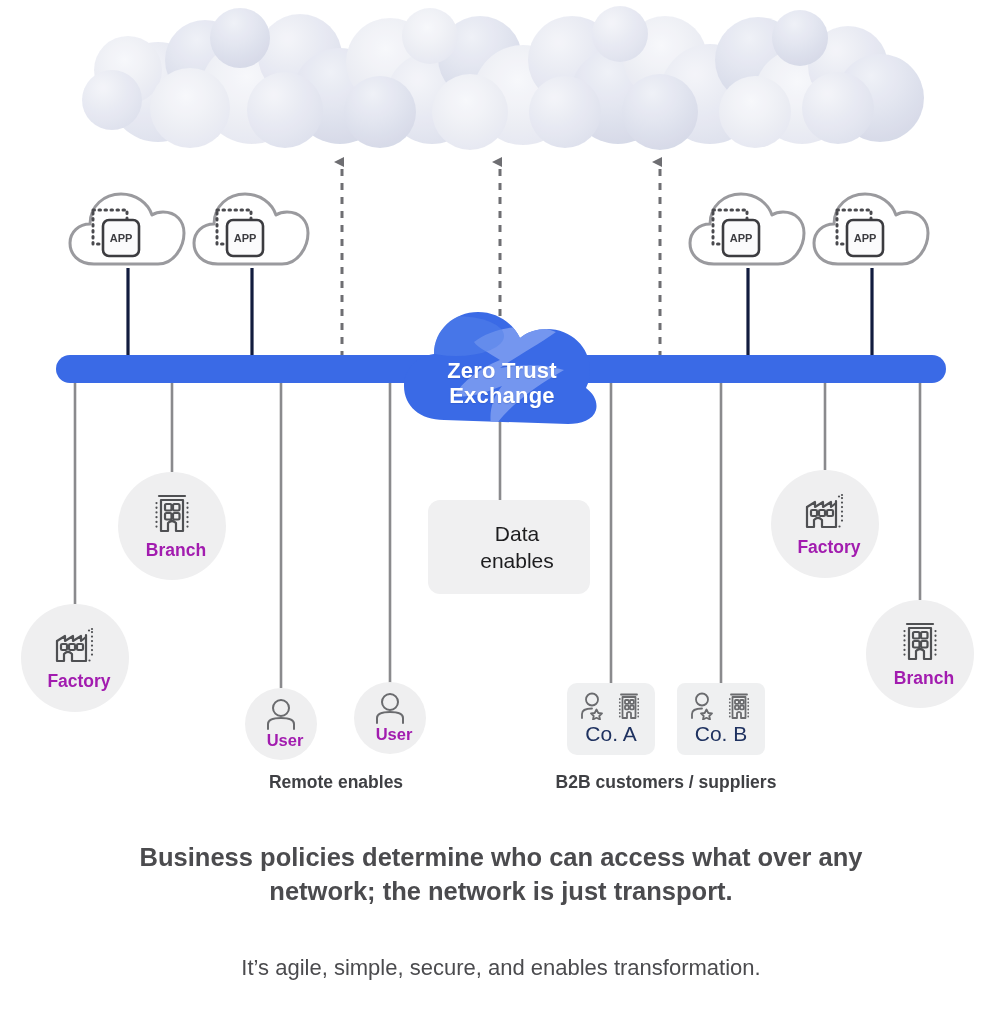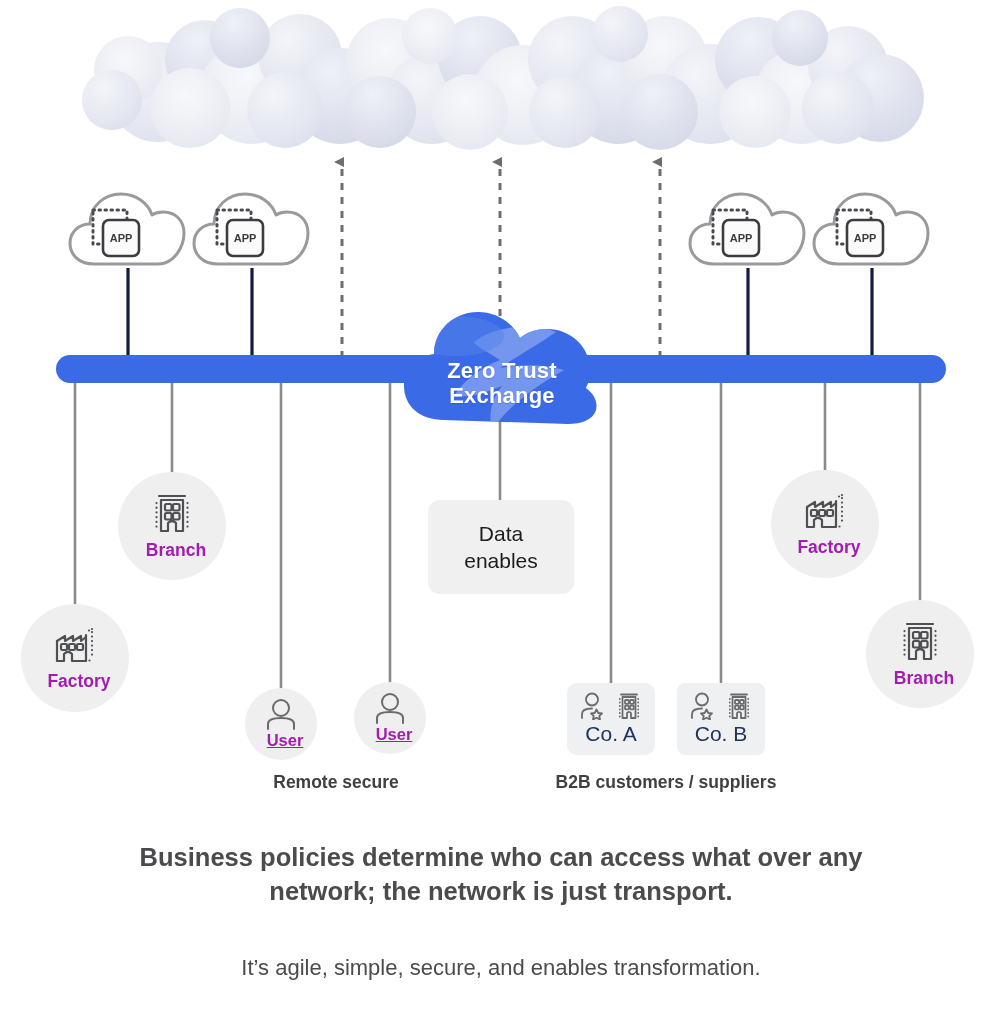--- a/index.html
+++ b/index.html
@@ -83,32 +83,32 @@
     font-size: 17.5px;
     font-weight: bold;
     color: #a21caf;
     margin-top: 3px;
     padding-left: 8px;
   }
   .circle-node.user-node { width: 72px; height: 72px; }
   .circle-node.user-node .node-label {
     font-size: 16.5px;
     margin-top: 1px;
-    text-decoration: underline;
   }
 
   
   #data-center {
     left: 428px; top: 500px;
     width: 146px; height: 94px;
     border-radius: 12px;
     background: #f0f0f1;
     display: flex;
     align-items: center;
     justify-content: center;
+    padding-left: 16px;
   }
   #data-center .dc-label {
     text-align: center;
     font-size: 21px;
     line-height: 27px;
     color: #1d1d1f;
   }
 
   
   .b2b-box {
@@ -357,21 +357,21 @@
   <div class="abs circle-node user-node" style="left:354px; top:682px;">
     <svg width="34" height="32" viewBox="0 0 34 32">
       <g stroke="#6a6b6e" stroke-width="2" fill="none" stroke-linecap="round">
         <circle cx="17" cy="10" r="8"></circle>
         <path d="M4,31 L4,26 C4,22 9,20 17,20 C25,20 30,22 30,26 L30,31"></path>
       </g>
     </svg>
     <div class="node-label">User</div>
   </div>
 
-  <div class="abs group-caption" style="left:186px; top:772px; width:300px;">Remote secure</div>
+  <div class="abs group-caption" style="left:186px; top:772px; width:300px;">Remote enables</div>
 
   <div id="data-center" class="abs">
     <div class="dc-label">
       <div>Data</div>
       <div>enables</div>
     </div>
   </div>
 
   <div class="abs b2b-box" style="left:567px; top:683px;">
     <div class="b2b-icons">

